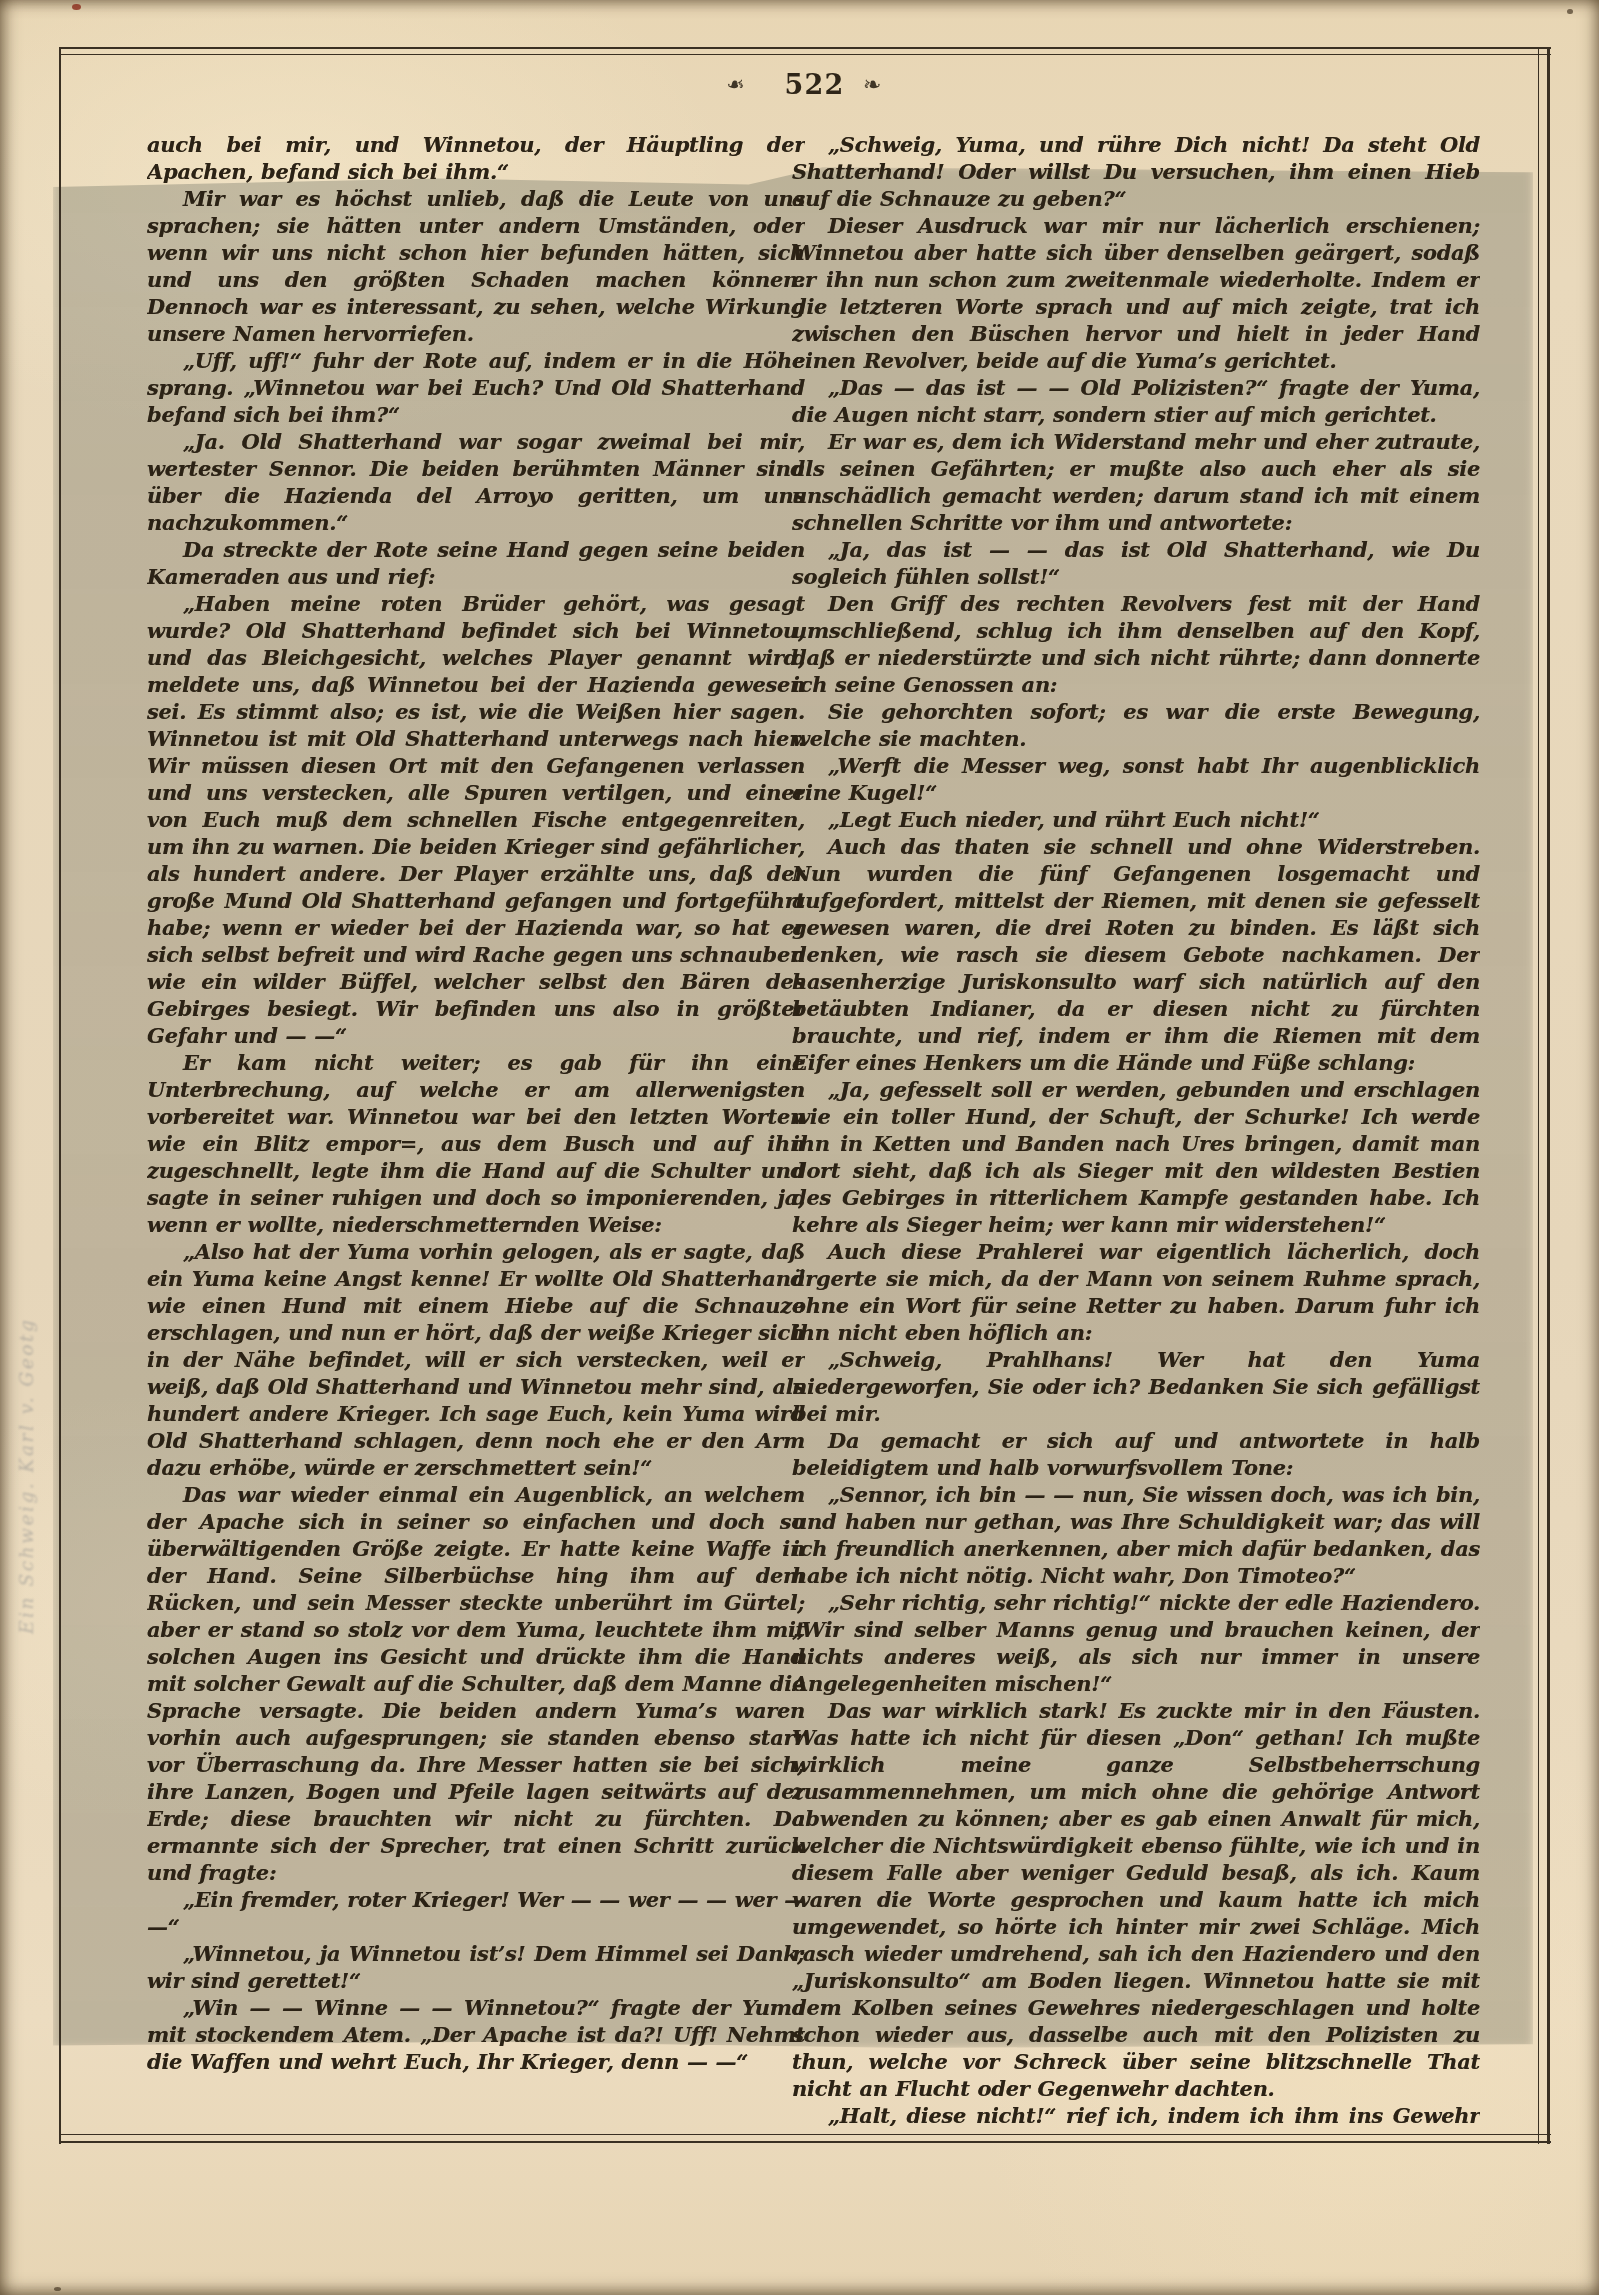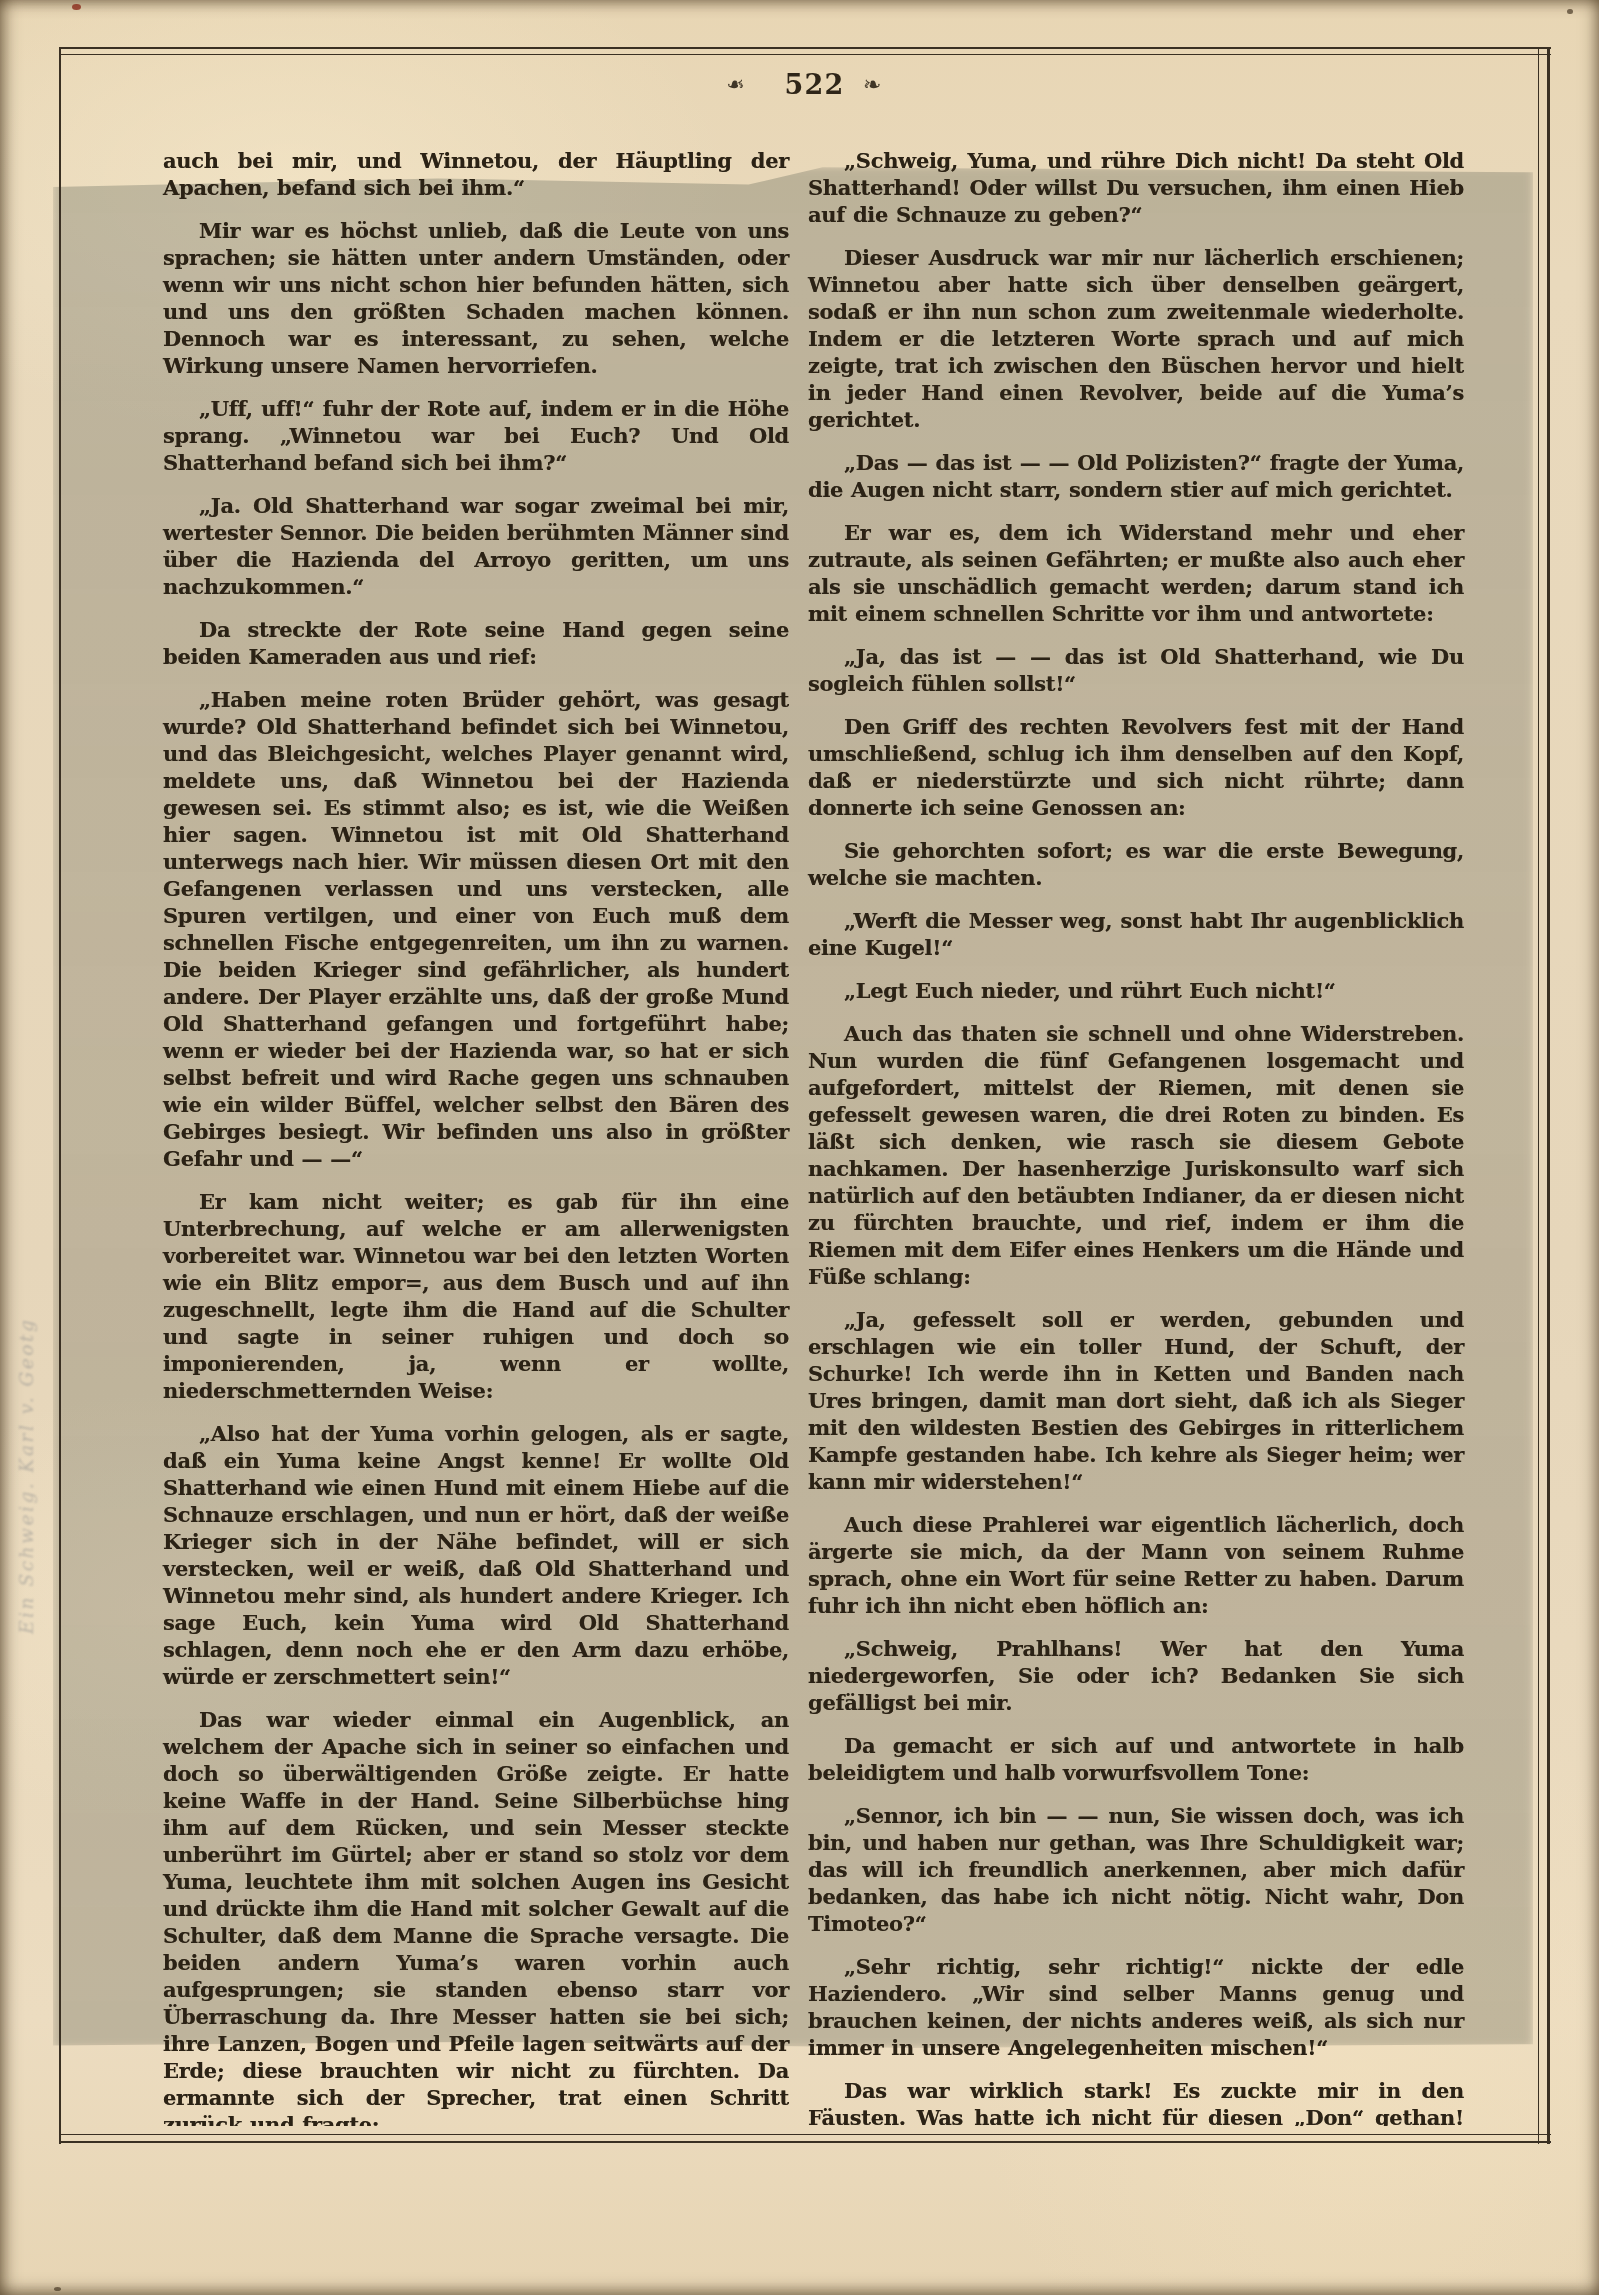--- a/index.html
+++ b/index.html
@@ -34,21 +34,21 @@
   .orn.flip{transform:scaleX(-1);}
   .col{
     position:absolute;top:131px;height:1995px;overflow:hidden;
     text-align:justify;color:#2b2215;
     font-size:21px;line-height:27px;font-weight:bold;
     letter-spacing:-0.3px;word-spacing:0.9px;
     text-shadow:0 0 0.3px rgba(43,34,21,.55);
   }
   .col-left{left:147px;width:658px;}
   .col-right{left:792px;width:688px;}
-  .para{margin:16px;text-indent:36px;}
+  .para{margin:0;text-indent:36px;font-style:italic;}
   .para.noindent{text-indent:0;}
   .margin-note{
     position:absolute;left:16px;top:1151px;height:483px;width:40px;
     writing-mode:vertical-rl;transform:rotate(180deg);
     font-style:italic;font-size:18.6px;letter-spacing:2.5px;
     color:rgba(88,98,114,.6);filter:blur(1.2px);opacity:.55;
   }
   .speck{position:absolute;border-radius:50%;}
   .speck.red{width:8.7px;height:6.2px;background:#8a2a1a;opacity:.8;}
   .speck.dark{width:5.6px;height:5.6px;background:#4a3a26;opacity:.7;}

